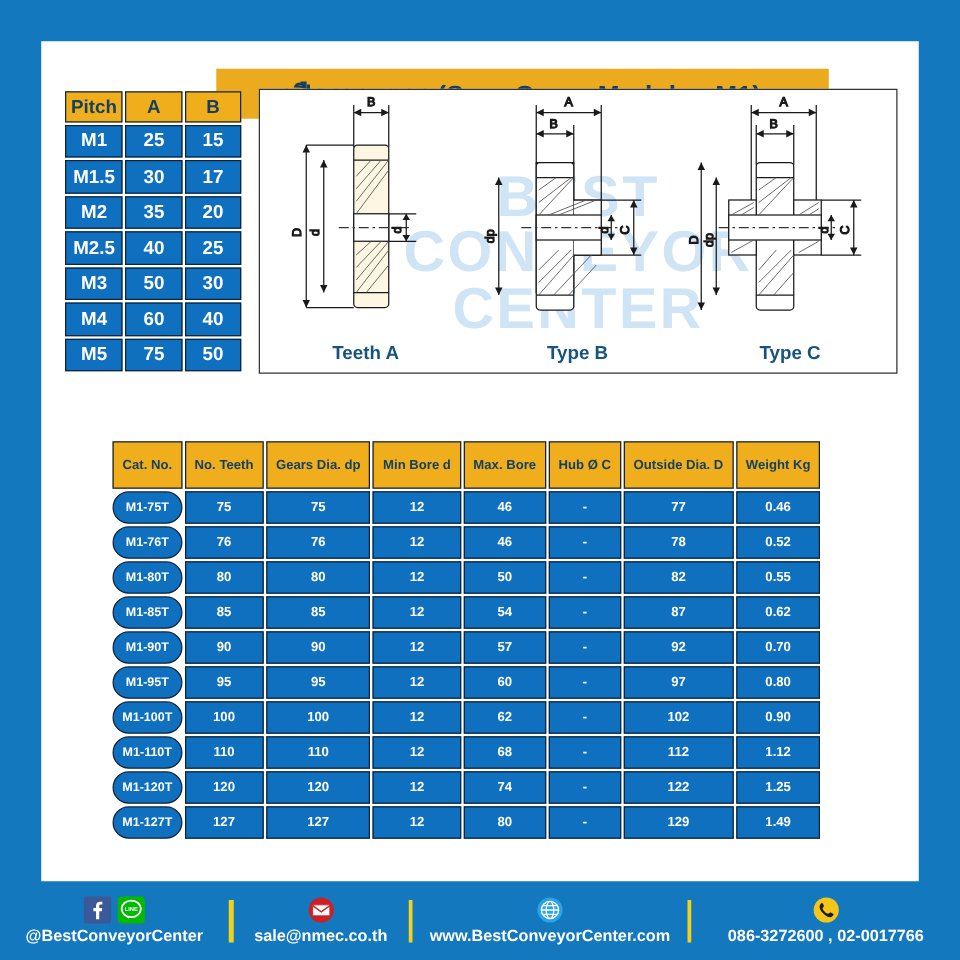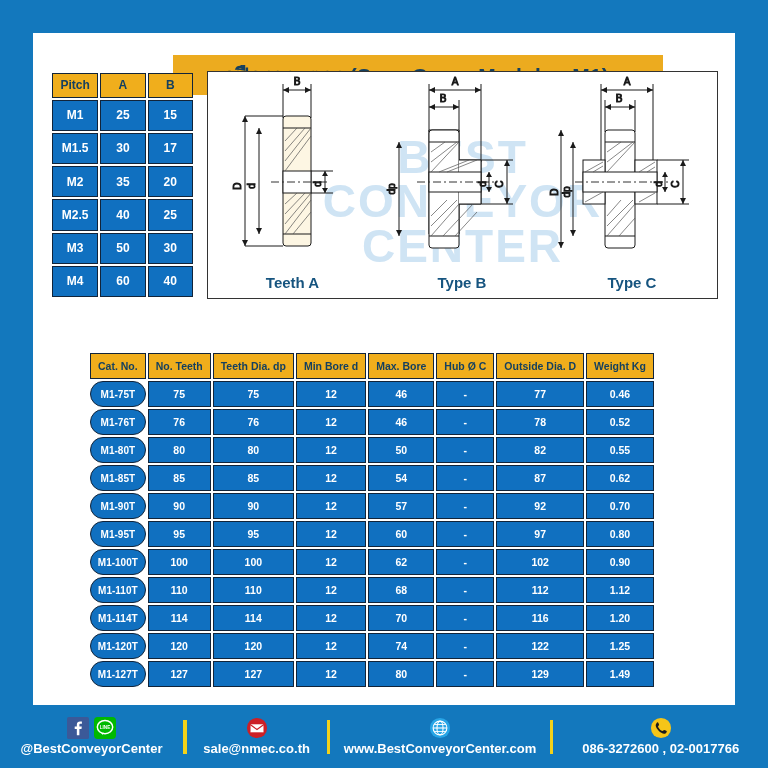--- a/index.html
+++ b/index.html
@@ -57,21 +57,21 @@
     width: 668px; height: 228px;
     display: flex;
   }
 
   
   table { border-collapse: separate; border-spacing: 2px; }
   .pitch-table { width: 145px; }
   .pitch-table th, .pitch-table td {
     width: 47px; height: 24.5px;
     text-align: center; vertical-align: middle;
-    font-size: 12px; font-weight: bold;
+    font-size: 15px; font-weight: bold;
     border: 1px solid #11243a;
   }
   .pitch-table th { background: #f0ae1c; color: #15405f; }
   .pitch-table td { background: #1070c0; color: #ffffff; }
 
   
   .diagram-panel {
     flex: 1;
     margin-left: 12px;
     border: 1px solid #333;
@@ -105,21 +105,21 @@
 
   
   .spec-wrap { position: absolute; left: 55px; top: 318px; }
   .spec-table th, .spec-table td {
     height: 26px;
     text-align: center; vertical-align: middle;
     font-size: 10.5px; font-weight: bold;
     border: 1px solid #11243a;
     white-space: nowrap;
   }
-  .spec-table th { background: #f0ae1c; color: #15405f; padding: 0 7px; }
+  .spec-table th { background: #f0ae1c; color: #15405f; padding: 12px 7px; }
   .spec-table td { background: #1070c0; color: #ffffff; }
   .spec-table td.cat { font-size: 10px; border-radius: 13px; }
 
   
   .footer {
     position: absolute;
     left: 0; bottom: 0;
     width: 768px; height: 63px;
     display: flex; align-items: center;
   }
@@ -186,20 +186,25 @@
         </tr>
         <tr>
           <td>M3</td>
           <td>50</td>
           <td>30</td>
         </tr>
         <tr>
           <td>M4</td>
           <td>60</td>
           <td>40</td>
+        </tr>
+        <tr>
+          <td>M5</td>
+          <td>75</td>
+          <td>50</td>
         </tr>
       </tbody>
     </table>
 
     <div class="diagram-panel">
       <div class="watermark">
         <div>BEST</div>
         <div>CONVEYOR</div>
         <div>CENTER</div>
       </div>
@@ -381,21 +386,21 @@
       </div>
     </div>
   </div>
 
   <div class="spec-wrap">
     <table class="spec-table">
       <thead>
         <tr>
           <th>Cat. No.</th>
           <th>No. Teeth</th>
-          <th>Teeth Dia. dp</th>
+          <th>Gears Dia. dp</th>
           <th>Min Bore d</th>
           <th>Max. Bore</th>
           <th>Hub Ø C</th>
           <th>Outside Dia. D</th>
           <th>Weight Kg</th>
         </tr>
       </thead>
       <tbody id="spec-body">
           <tr>
             <td class="cat">M1-75T</td>
@@ -469,30 +474,20 @@
           </tr>
           <tr>
             <td class="cat">M1-110T</td>
             <td>110</td>
             <td>110</td>
             <td>12</td>
             <td>68</td>
             <td>-</td>
             <td>112</td>
             <td>1.12</td>
-          </tr>
-          <tr>
-            <td class="cat">M1-114T</td>
-            <td>114</td>
-            <td>114</td>
-            <td>12</td>
-            <td>70</td>
-            <td>-</td>
-            <td>116</td>
-            <td>1.20</td>
           </tr>
           <tr>
             <td class="cat">M1-120T</td>
             <td>120</td>
             <td>120</td>
             <td>12</td>
             <td>74</td>
             <td>-</td>
             <td>122</td>
             <td>1.25</td>

